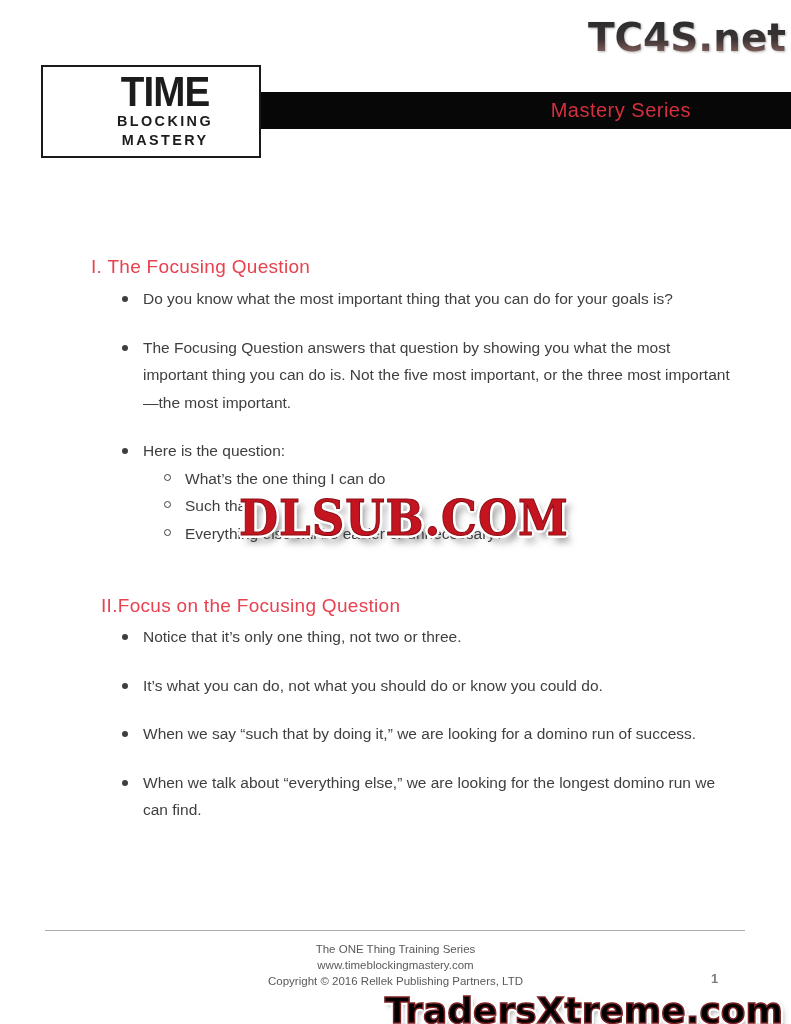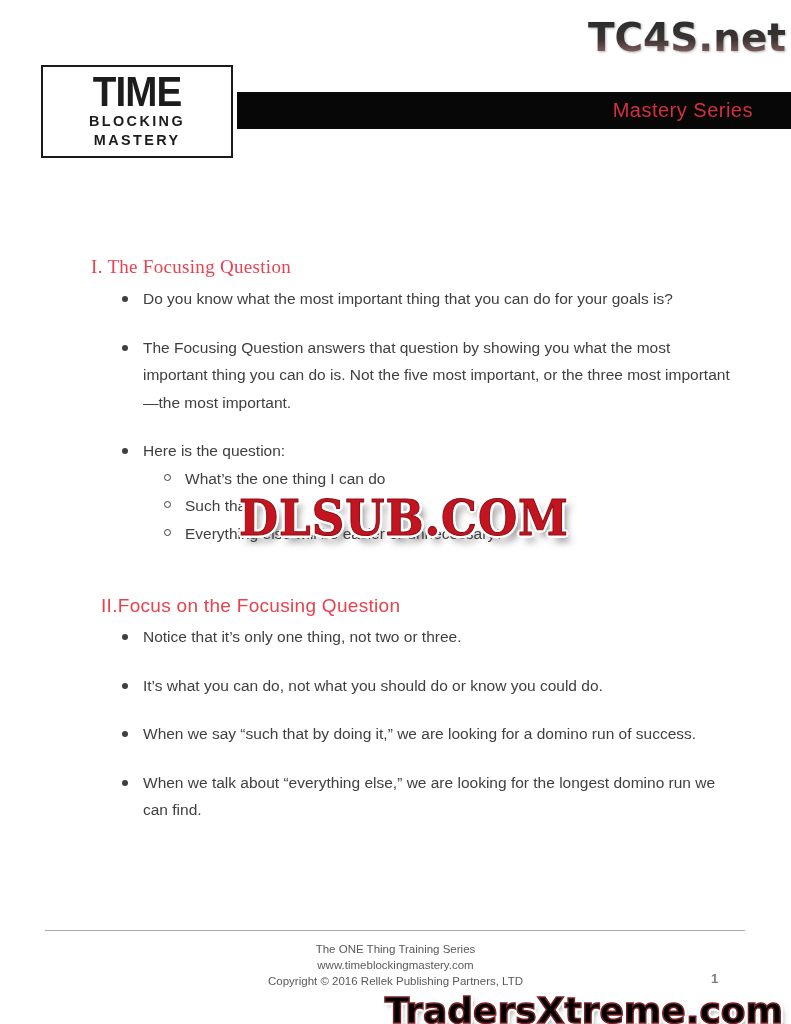--- a/index.html
+++ b/index.html
@@ -17,29 +17,30 @@
     -webkit-background-clip:text; background-clip:text; color:transparent;
     filter:drop-shadow(1px 1px 1px rgba(120,120,120,0.55));
   }
 
   
   .logo-box {
     position:absolute; left:41px; top:52px; width:188px; height:89px;
     background:#ffffff; border:2px solid #1a1a1a; z-index:2;
     display:flex; flex-direction:column; align-items:center; justify-content:center;
     color:#1c1c1c;
+    padding-left:28px;
   }
   .logo-time { font-size:42px; font-weight:900; letter-spacing:-1px; line-height:0.92; transform:scaleX(0.92); }
   .logo-sub  { font-size:15px; font-weight:700; letter-spacing:2.5px; line-height:1.25; transform:scaleX(0.96); }
 
   
   .banner {
     position:absolute; left:237px; top:79px; width:554px; height:37px;
     background:#070707; display:flex; align-items:center; justify-content:flex-end;
-    padding-right:38px; box-sizing:border-box;
+    padding-right:100px; box-sizing:border-box;
   }
   .banner-label { color:#d4303f; font-size:20px; letter-spacing:0.5px; font-weight:400; }
 
   .page-title {
     position:absolute; left:70px; top:176px;
     color:#e8414f; font-size:22px; letter-spacing:0.4px; font-weight:400;
   }
 
   .section-heading { color:#e8414f; font-size:19px; letter-spacing:0.3px; font-weight:400; }
   .sec1-head { position:absolute; left:91px; top:243px; }
@@ -109,21 +110,21 @@
     <div class="logo-time">TIME</div>
     <div class="logo-sub">BLOCKING</div>
     <div class="logo-sub">MASTERY</div>
   </div>
 
   <div class="banner">
     <span class="banner-label">Mastery Series</span>
   </div>
 
 
-  <h2 class="section-heading sec1-head" style="margin:0; font-weight:400;font-family:Liberation Serif, serif;">I. The Focusing Question</h2>
+  <h2 class="section-heading sec1-head" style="margin:0; font-weight:400;">I. The Focusing Question</h2>
 
   <ul class="bullet-list list1">
     <li class="bullet-item">
       <span class="dot"></span>
       <span>Do you know what the most important thing that you can do for your goals is?</span>
     </li>
     <li class="bullet-item">
       <span class="dot"></span>
       <span>The Focusing Question answers that question by showing you what the most important thing you can do is. Not the five most important, or the three most important—the most important.</span>
     </li>

